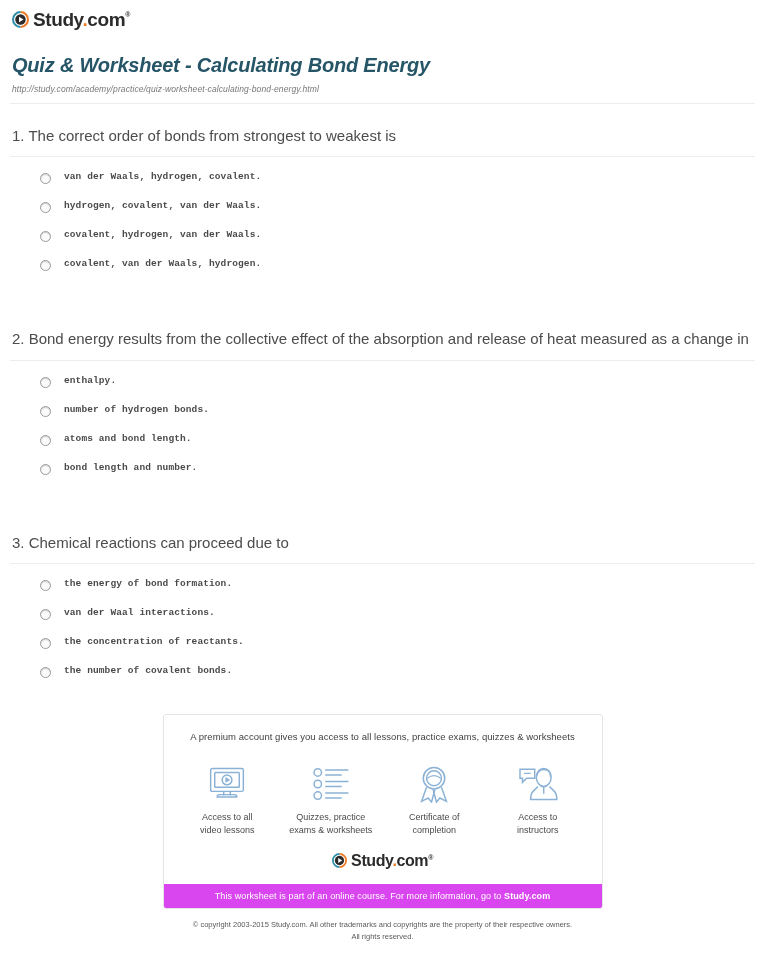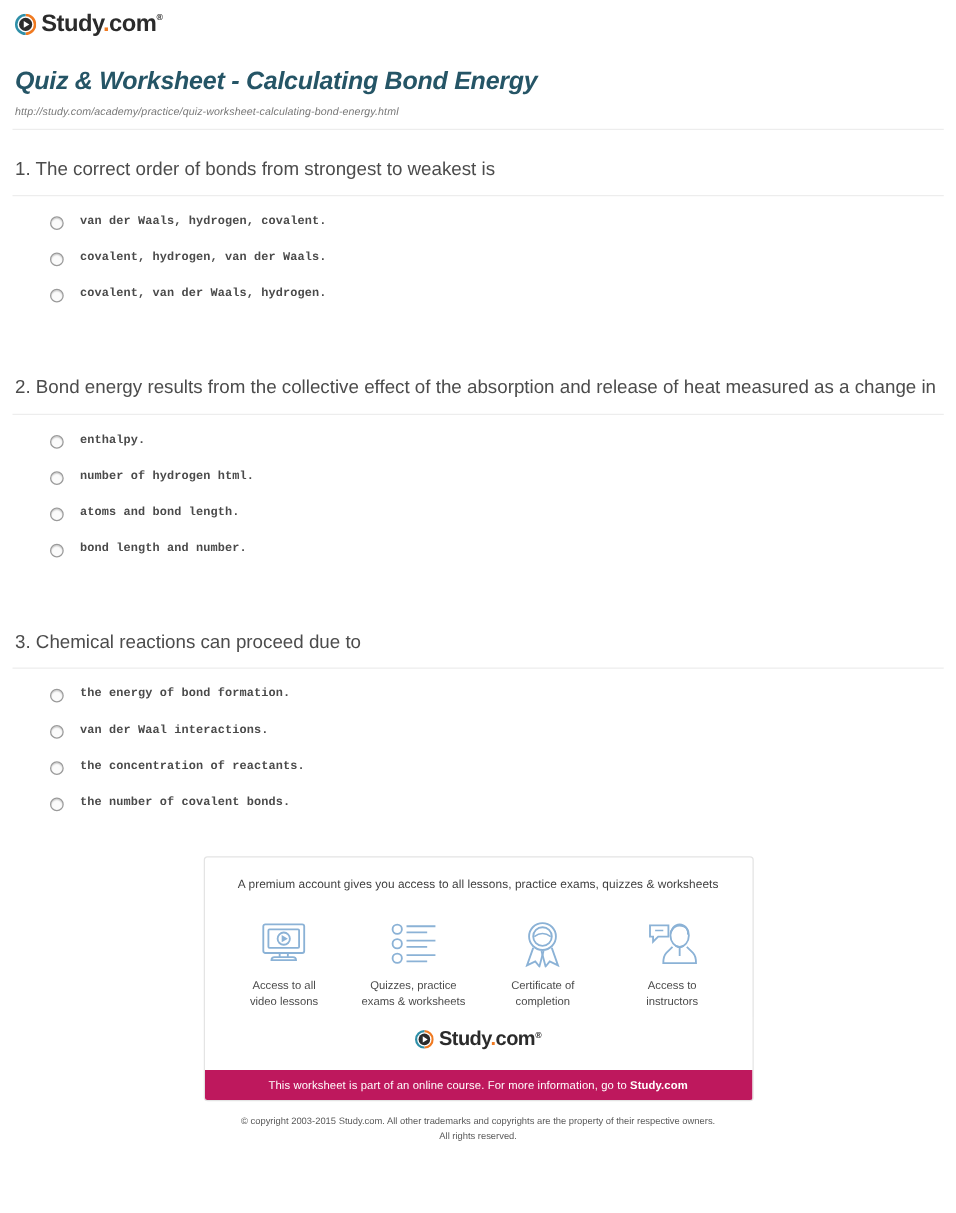--- a/index.html
+++ b/index.html
@@ -189,21 +189,21 @@
     padding: 4px 0 12px 0;
   }
   .promo-logo {
     display: inline-flex;
     align-items: center;
     gap: 4px;
   }
   .promo-logo .logo-text { font-size: 16px; }
   .promo-logo .logo-mark { width: 15px; height: 15px; }
   .promo-banner {
-    background: #be185d;
+    background: #d946ef;
     color: #ffffff;
     text-align: center;
     font-size: 9px;
     padding: 7px 0;
     letter-spacing: 0.1px;
   }
   .promo-banner b { font-weight: bold; }
 
   
   .footer {
@@ -242,20 +242,24 @@
   <div class="question">
     <p class="q-text">1. The correct order of bonds from strongest to weakest is</p>
     <hr class="q-rule">
     <ul class="options">
       <li class="option">
         <span class="radio"></span>
         <span class="option-label">van der Waals, hydrogen, covalent.</span>
       </li>
       <li class="option">
         <span class="radio"></span>
+        <span class="option-label">hydrogen, covalent, van der Waals.</span>
+      </li>
+      <li class="option">
+        <span class="radio"></span>
         <span class="option-label">covalent, hydrogen, van der Waals.</span>
       </li>
       <li class="option">
         <span class="radio"></span>
         <span class="option-label">covalent, van der Waals, hydrogen.</span>
       </li>
     </ul>
   </div>
 
   <div class="q-gap"></div>
@@ -263,21 +267,21 @@
   <div class="question">
     <p class="q-text">2. Bond energy results from the collective effect of the absorption and release of heat measured as a change in</p>
     <hr class="q-rule">
     <ul class="options">
       <li class="option">
         <span class="radio"></span>
         <span class="option-label">enthalpy.</span>
       </li>
       <li class="option">
         <span class="radio"></span>
-        <span class="option-label">number of hydrogen html.</span>
+        <span class="option-label">number of hydrogen bonds.</span>
       </li>
       <li class="option">
         <span class="radio"></span>
         <span class="option-label">atoms and bond length.</span>
       </li>
       <li class="option">
         <span class="radio"></span>
         <span class="option-label">bond length and number.</span>
       </li>
     </ul>

